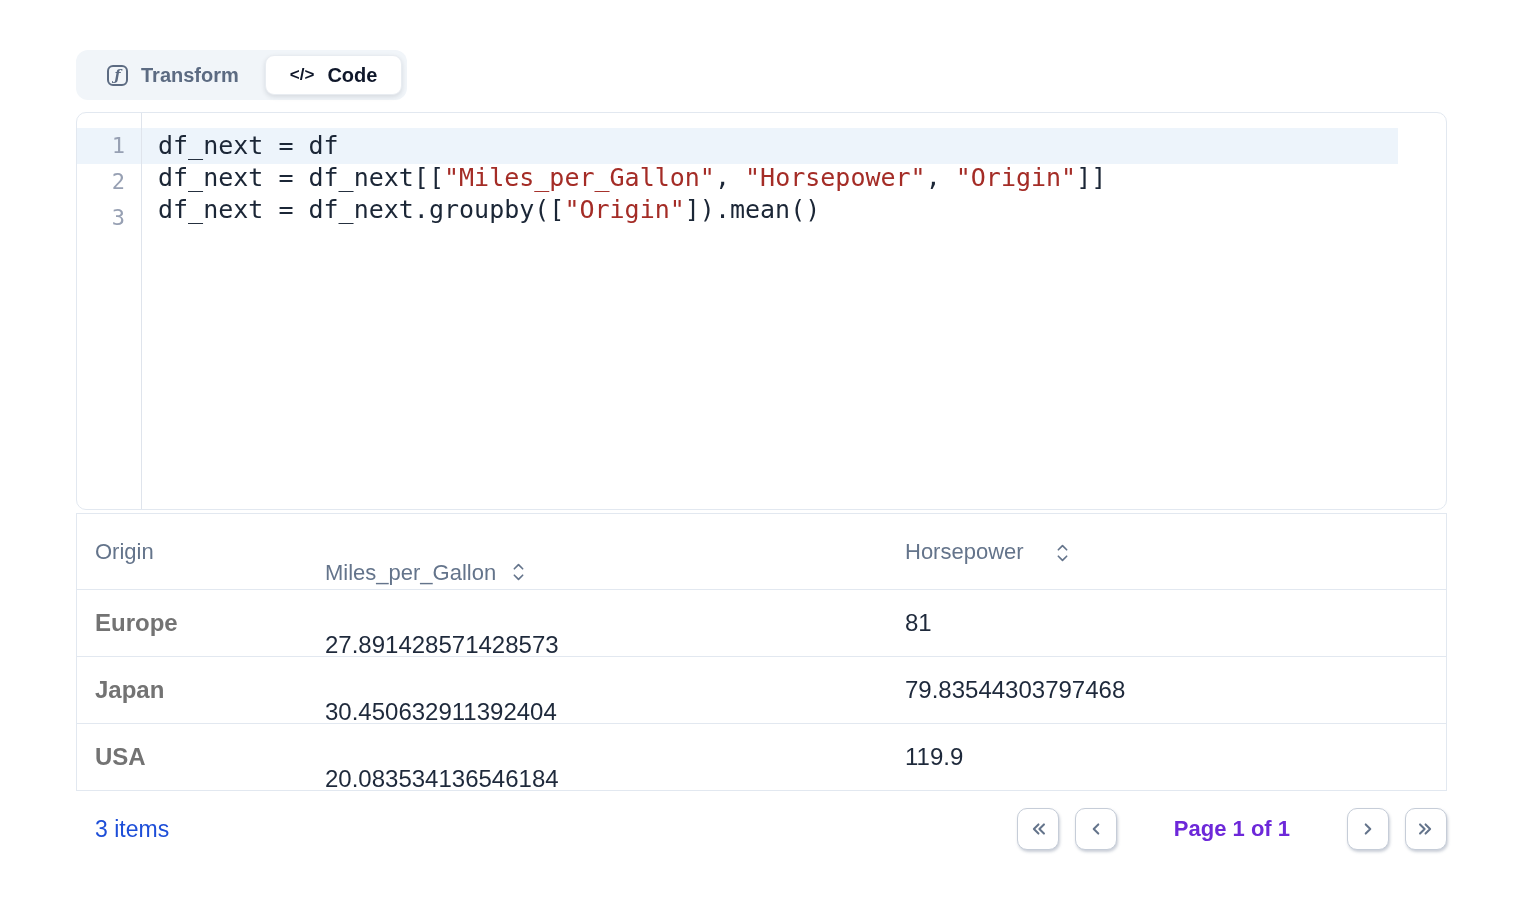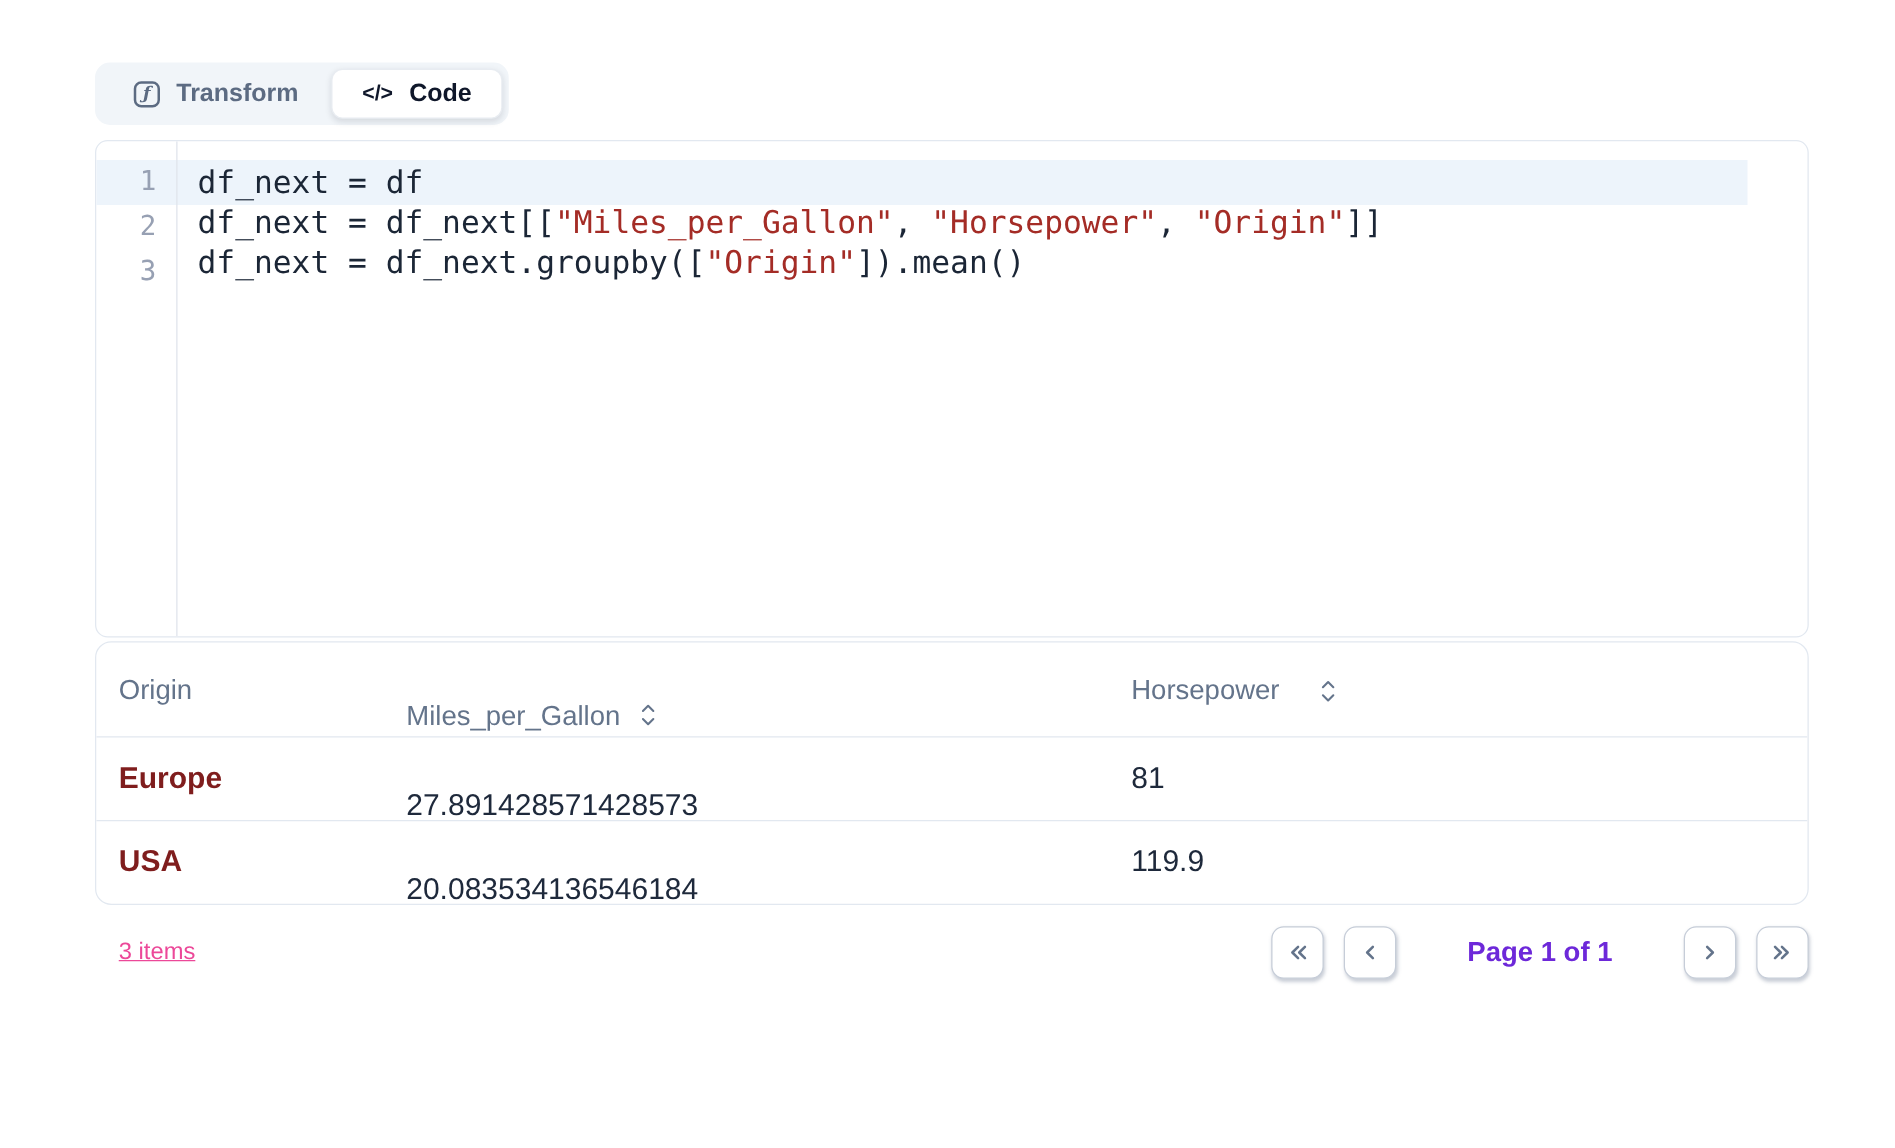--- a/index.html
+++ b/index.html
@@ -48,38 +48,38 @@
   }
   .code-area { position: relative; z-index: 1; padding: 15px 0 0 16px; flex: 1; }
   .code-line {
     height: 32px; line-height: 36px; white-space: pre;
     font-family: "DejaVu Sans Mono", monospace; font-size: 25px; color: #1b2636;
   }
   .tok-s { color: #a42c26; }
 
   
   .table-panel {
-    margin-top: 3px; border: 1px solid #e2e8f0; border-radius: 13px;
+    margin-top: 3px; border: 1px solid #e2e8f0; border-radius: 0;
     background: #fff; overflow: hidden;
   }
   .trow { display: flex; align-items: center; }
   .thead { height: 75px; font-size: 22px; color: #64748b; }
   .tbody-row { height: 67px; border-top: 1px solid #e2e8f0; font-size: 24px; color: #1e293b; }
   .cell-1 { width: 248px; padding-left: 18px; flex: none; display: flex; align-items: center; }
   .cell-2 { width: 580px; flex: none; display: flex; align-items: flex-start; margin-top: 43px; }
   .cell-3 { flex: 1; display: flex; align-items: flex-end; gap: 16px; }
-  .origin-val { font-weight: 700; color: #7f1d1d; }
+  .origin-val { font-weight: 700; color: #737373; }
   .sort-icon { margin-left: 15px; display: inline-flex; }
 
   
   .footer {
     margin-top: 16px; height: 44px; display: flex;
     align-items: center; justify-content: space-between; padding-left: 19px;
   }
-  .items-count { font-size: 19px; color: #ec4899; text-decoration: underline; }
+  .items-count { font-size: 23px; color: #1d4ed8; }
   .pager { display: flex; align-items: center; }
   .pg-btn {
     width: 42px; height: 42px; border-radius: 10px; border: 1px solid #c6cdd8;
     background: #fff; display: flex; align-items: center; justify-content: center;
     box-shadow: 1px 2px 3px rgba(100,116,139,0.35); cursor: pointer;
   }
   .pg-btn + .pg-btn { margin-left: 16px; }
   .page-label { font-size: 22px; font-weight: 600; color: #6d28d9; margin: 0 57px; white-space: nowrap; }
 </style>
 </head>
@@ -139,20 +139,25 @@
           </span>
         </div>
       </div>
     <div id="table-body">
         <div class="trow tbody-row">
           <div class="cell-1 origin-val">Europe</div>
           <div class="cell-2">27.891428571428573</div>
           <div class="cell-3">81</div>
         </div>
         <div class="trow tbody-row">
+          <div class="cell-1 origin-val">Japan</div>
+          <div class="cell-2">30.450632911392404</div>
+          <div class="cell-3">79.83544303797468</div>
+        </div>
+        <div class="trow tbody-row">
           <div class="cell-1 origin-val">USA</div>
           <div class="cell-2">20.083534136546184</div>
           <div class="cell-3">119.9</div>
         </div>
       </div>
   </div>
 
   
   <div class="footer">
     <span class="items-count">3 items</span>

